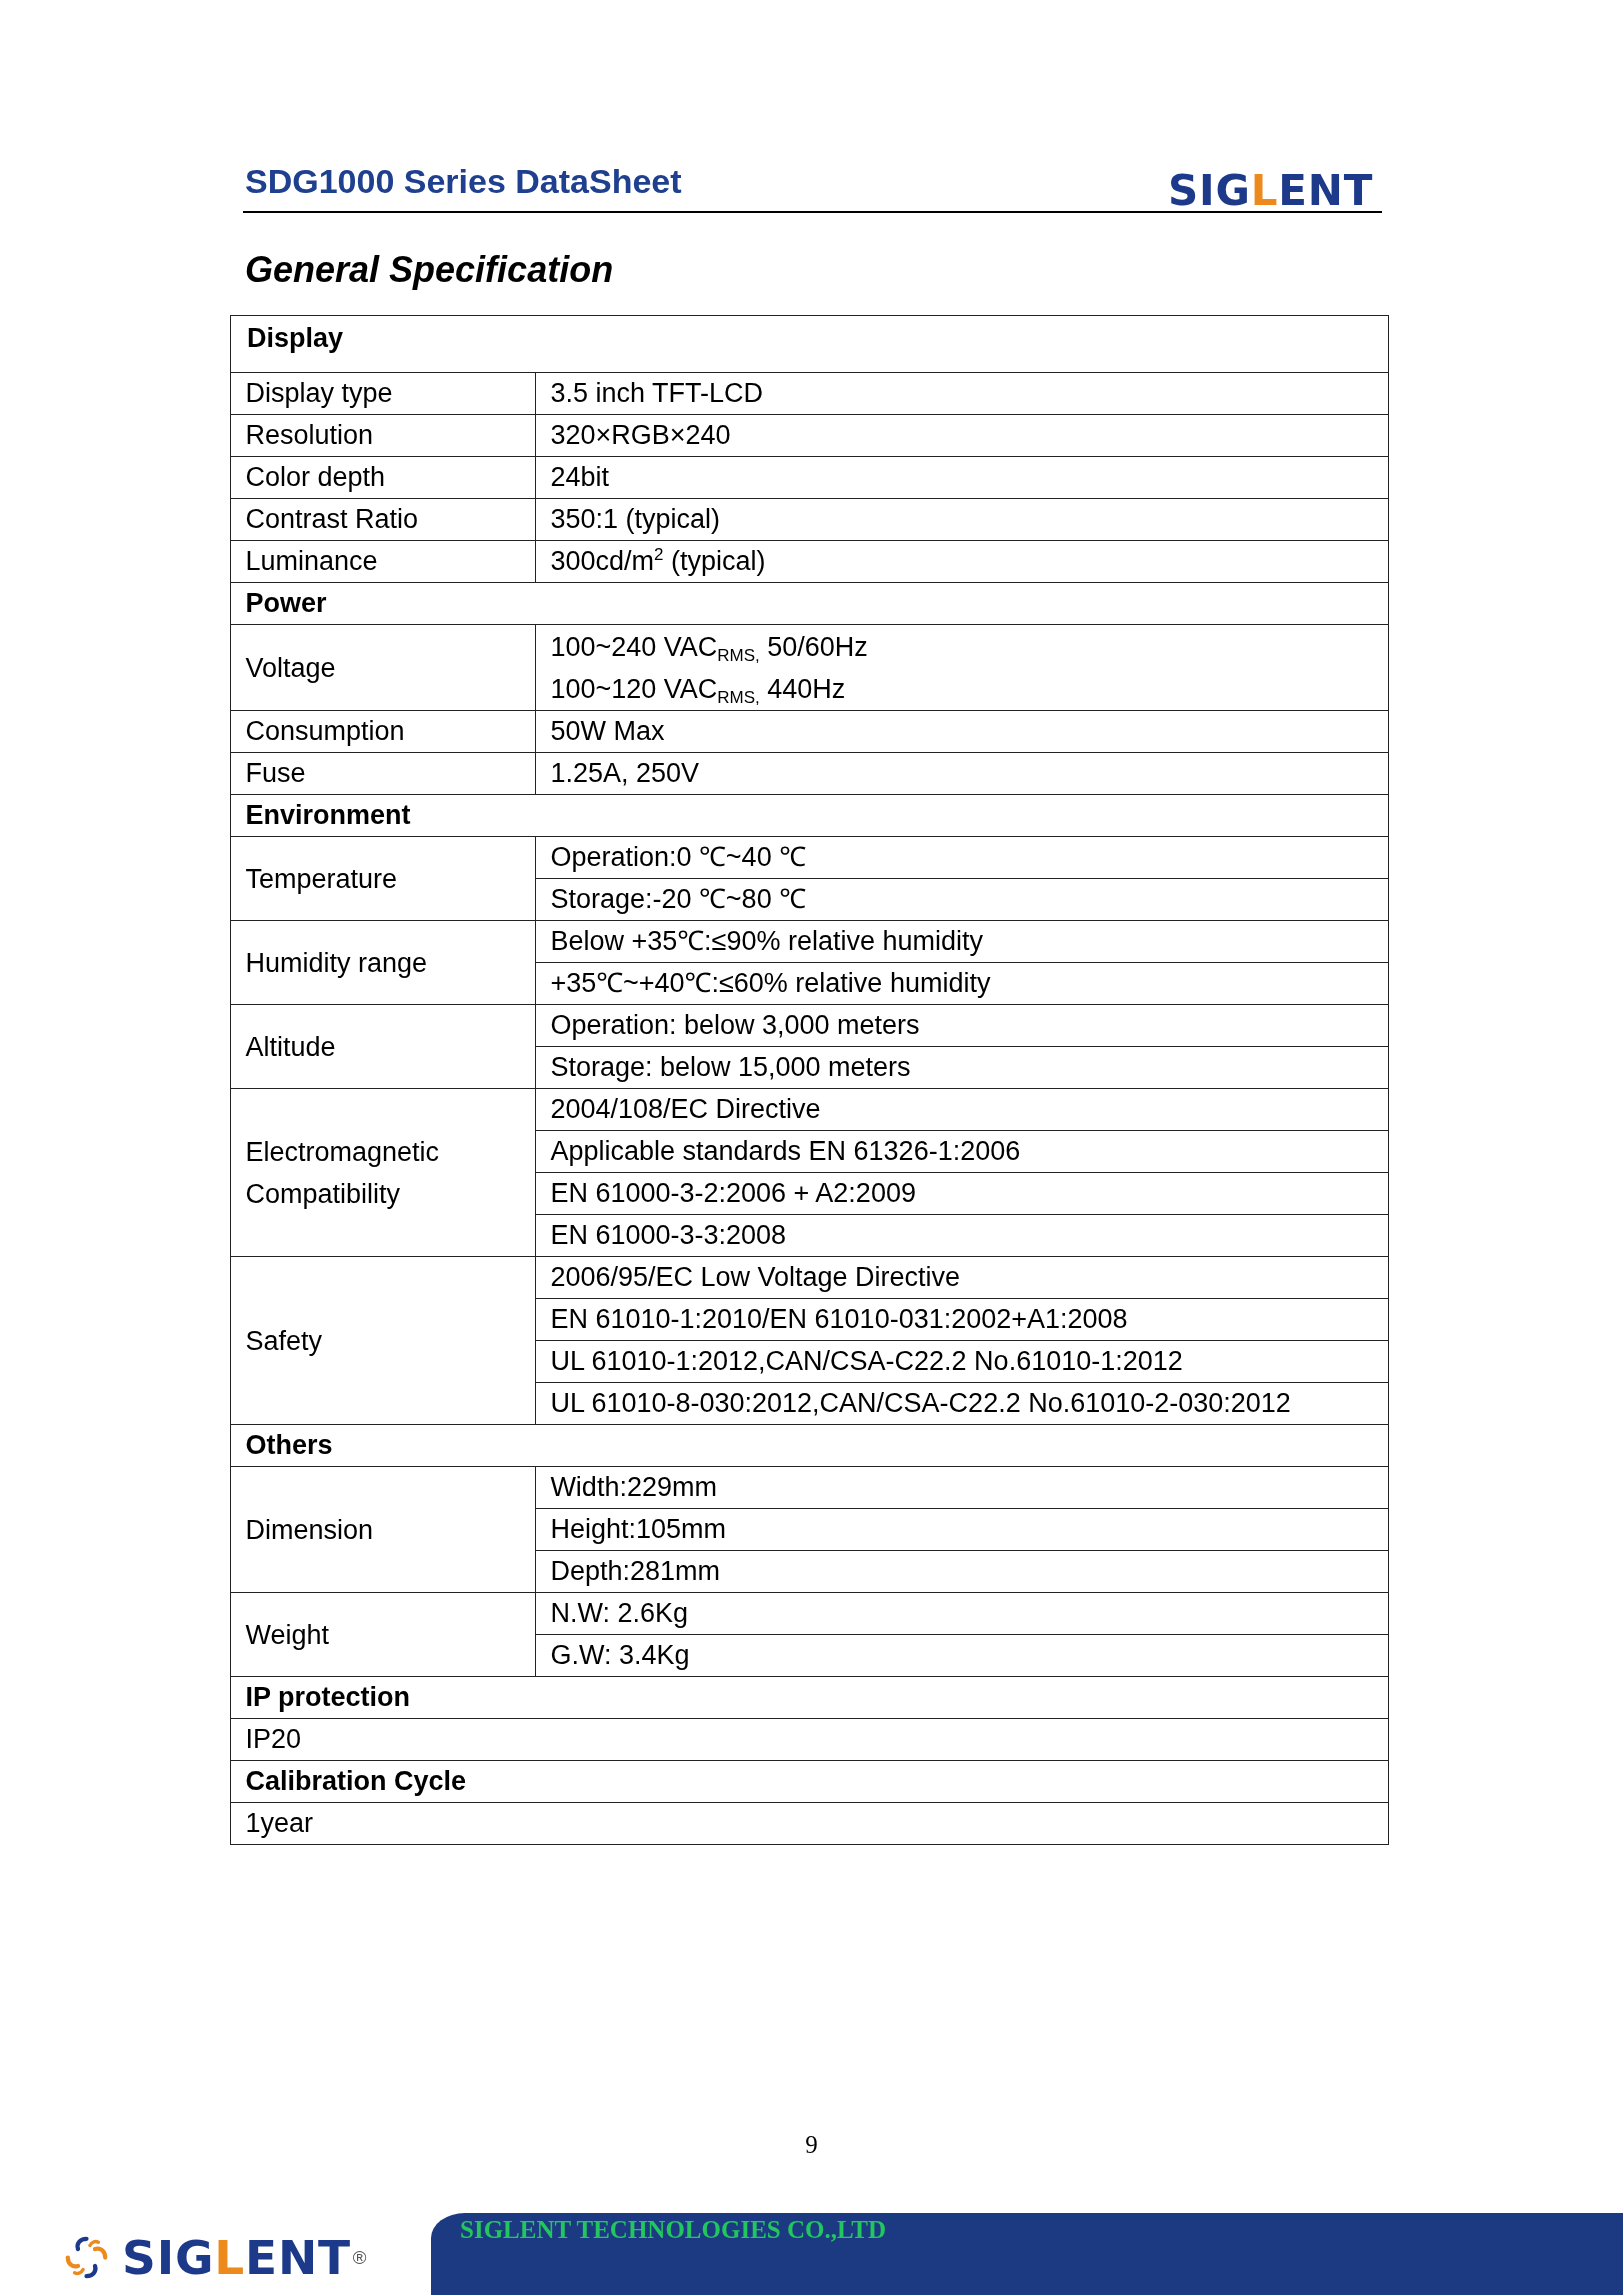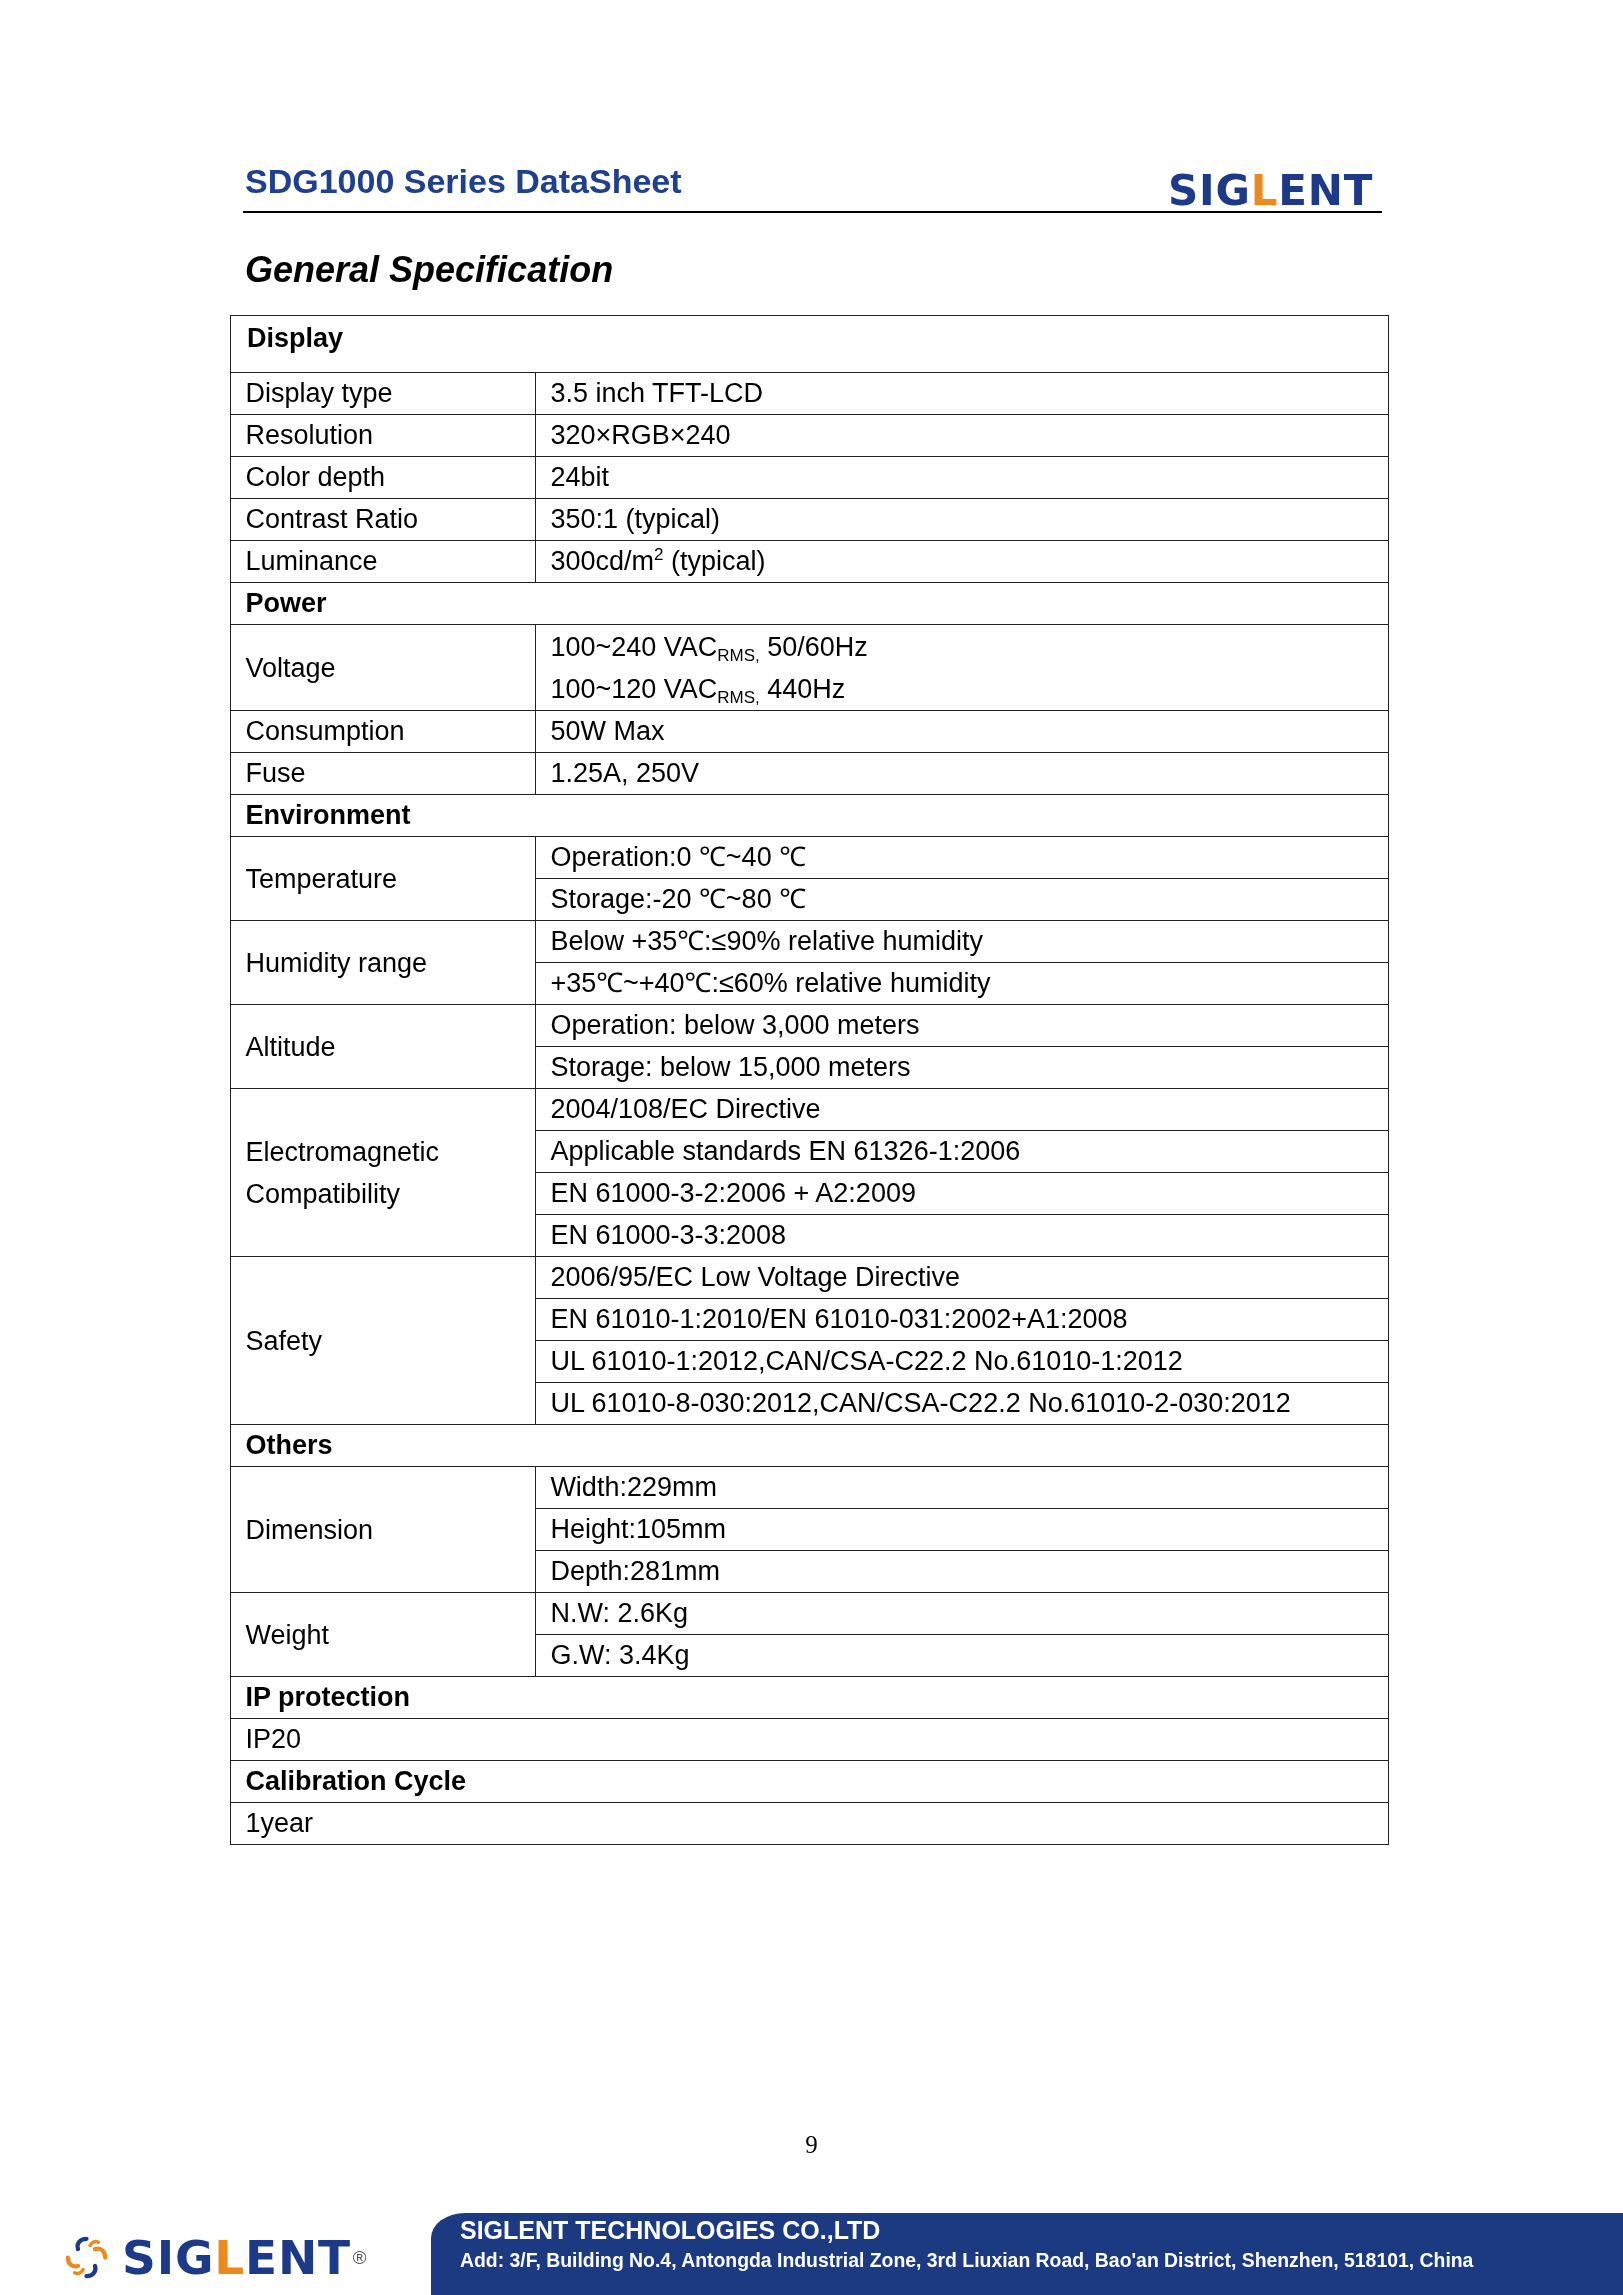--- a/index.html
+++ b/index.html
@@ -31,22 +31,22 @@
          font-family: "Liberation Serif", serif; font-size: 25px; }
 
   .footer-logo { position: absolute; left: 61px; top: 2232px; height: 51px; display: flex; align-items: center; }
   .footer-logo .brand { font-family: "DejaVu Sans", sans-serif; font-weight: bold; font-size: 47px; color: #1d3a8a;
          letter-spacing: 0.8px; margin-left: 10px; }
   .footer-logo .brand .accent { color: #ec8a1e; }
   .footer-logo .reg { font-size: 18.6px; color: #555; vertical-align: 24px; margin-left: 1.7px; }
 
   .footer-banner { position: absolute; left: 431px; top: 2213px; width: 1192px; height: 82px; background: #1c3a82;
          border-top-left-radius: 34px 25px; }
-  .footer-banner .company { position: absolute; left: 29px; top: 3.4px; color: #ffffff; font-size: 25px; font-weight: bold;
-         font-family: Liberation Sans, sans-serif; }
+  .footer-banner .company { position: absolute; left: 29px; top: 3.4px; color: #22c55e; font-size: 25px; font-weight: bold;
+         font-family: Liberation Serif, serif; }
   .footer-banner .line { position: absolute; left: 29px; color: #fff; font-size: 19.4px; font-weight: bold; white-space: nowrap; }
   .footer-banner .line.addr { top: 36px; }
   .footer-banner .line.contact { top: 59px; }
 </style>
 </head>
 <body>
 
 <div class="doc-header-title">SDG1000 Series DataSheet</div>
 <div class="header-logo"><span>SIG</span><span class="accent">L</span><span>ENT</span></div>
 <div class="header-rule"></div>
@@ -204,15 +204,14 @@
     <path d="M8 30 C8 38 14 42 20 40" stroke="#ec8a1e" stroke-width="5" fill="none" stroke-linecap="round"></path>
     <path d="M44 12 C40 10 36 12 34 16" stroke="#ec8a1e" stroke-width="4" fill="none" stroke-linecap="round"></path>
     <path d="M16 48 C20 50 24 48 26 44" stroke="#ec8a1e" stroke-width="4" fill="none" stroke-linecap="round"></path>
   </svg>
   <span class="brand"><span>SIG</span><span class="accent">L</span><span>ENT</span></span>
   <span class="reg">®</span>
 </div>
 
 <div class="footer-banner">
   <div class="company">SIGLENT TECHNOLOGIES CO.,LTD</div>
-  <div class="line addr">Add: 3/F, Building No.4, Antongda Industrial Zone, 3rd Liuxian Road, Bao'an District, Shenzhen, 518101, China</div>
 </div>
 
 
 </body></html>

